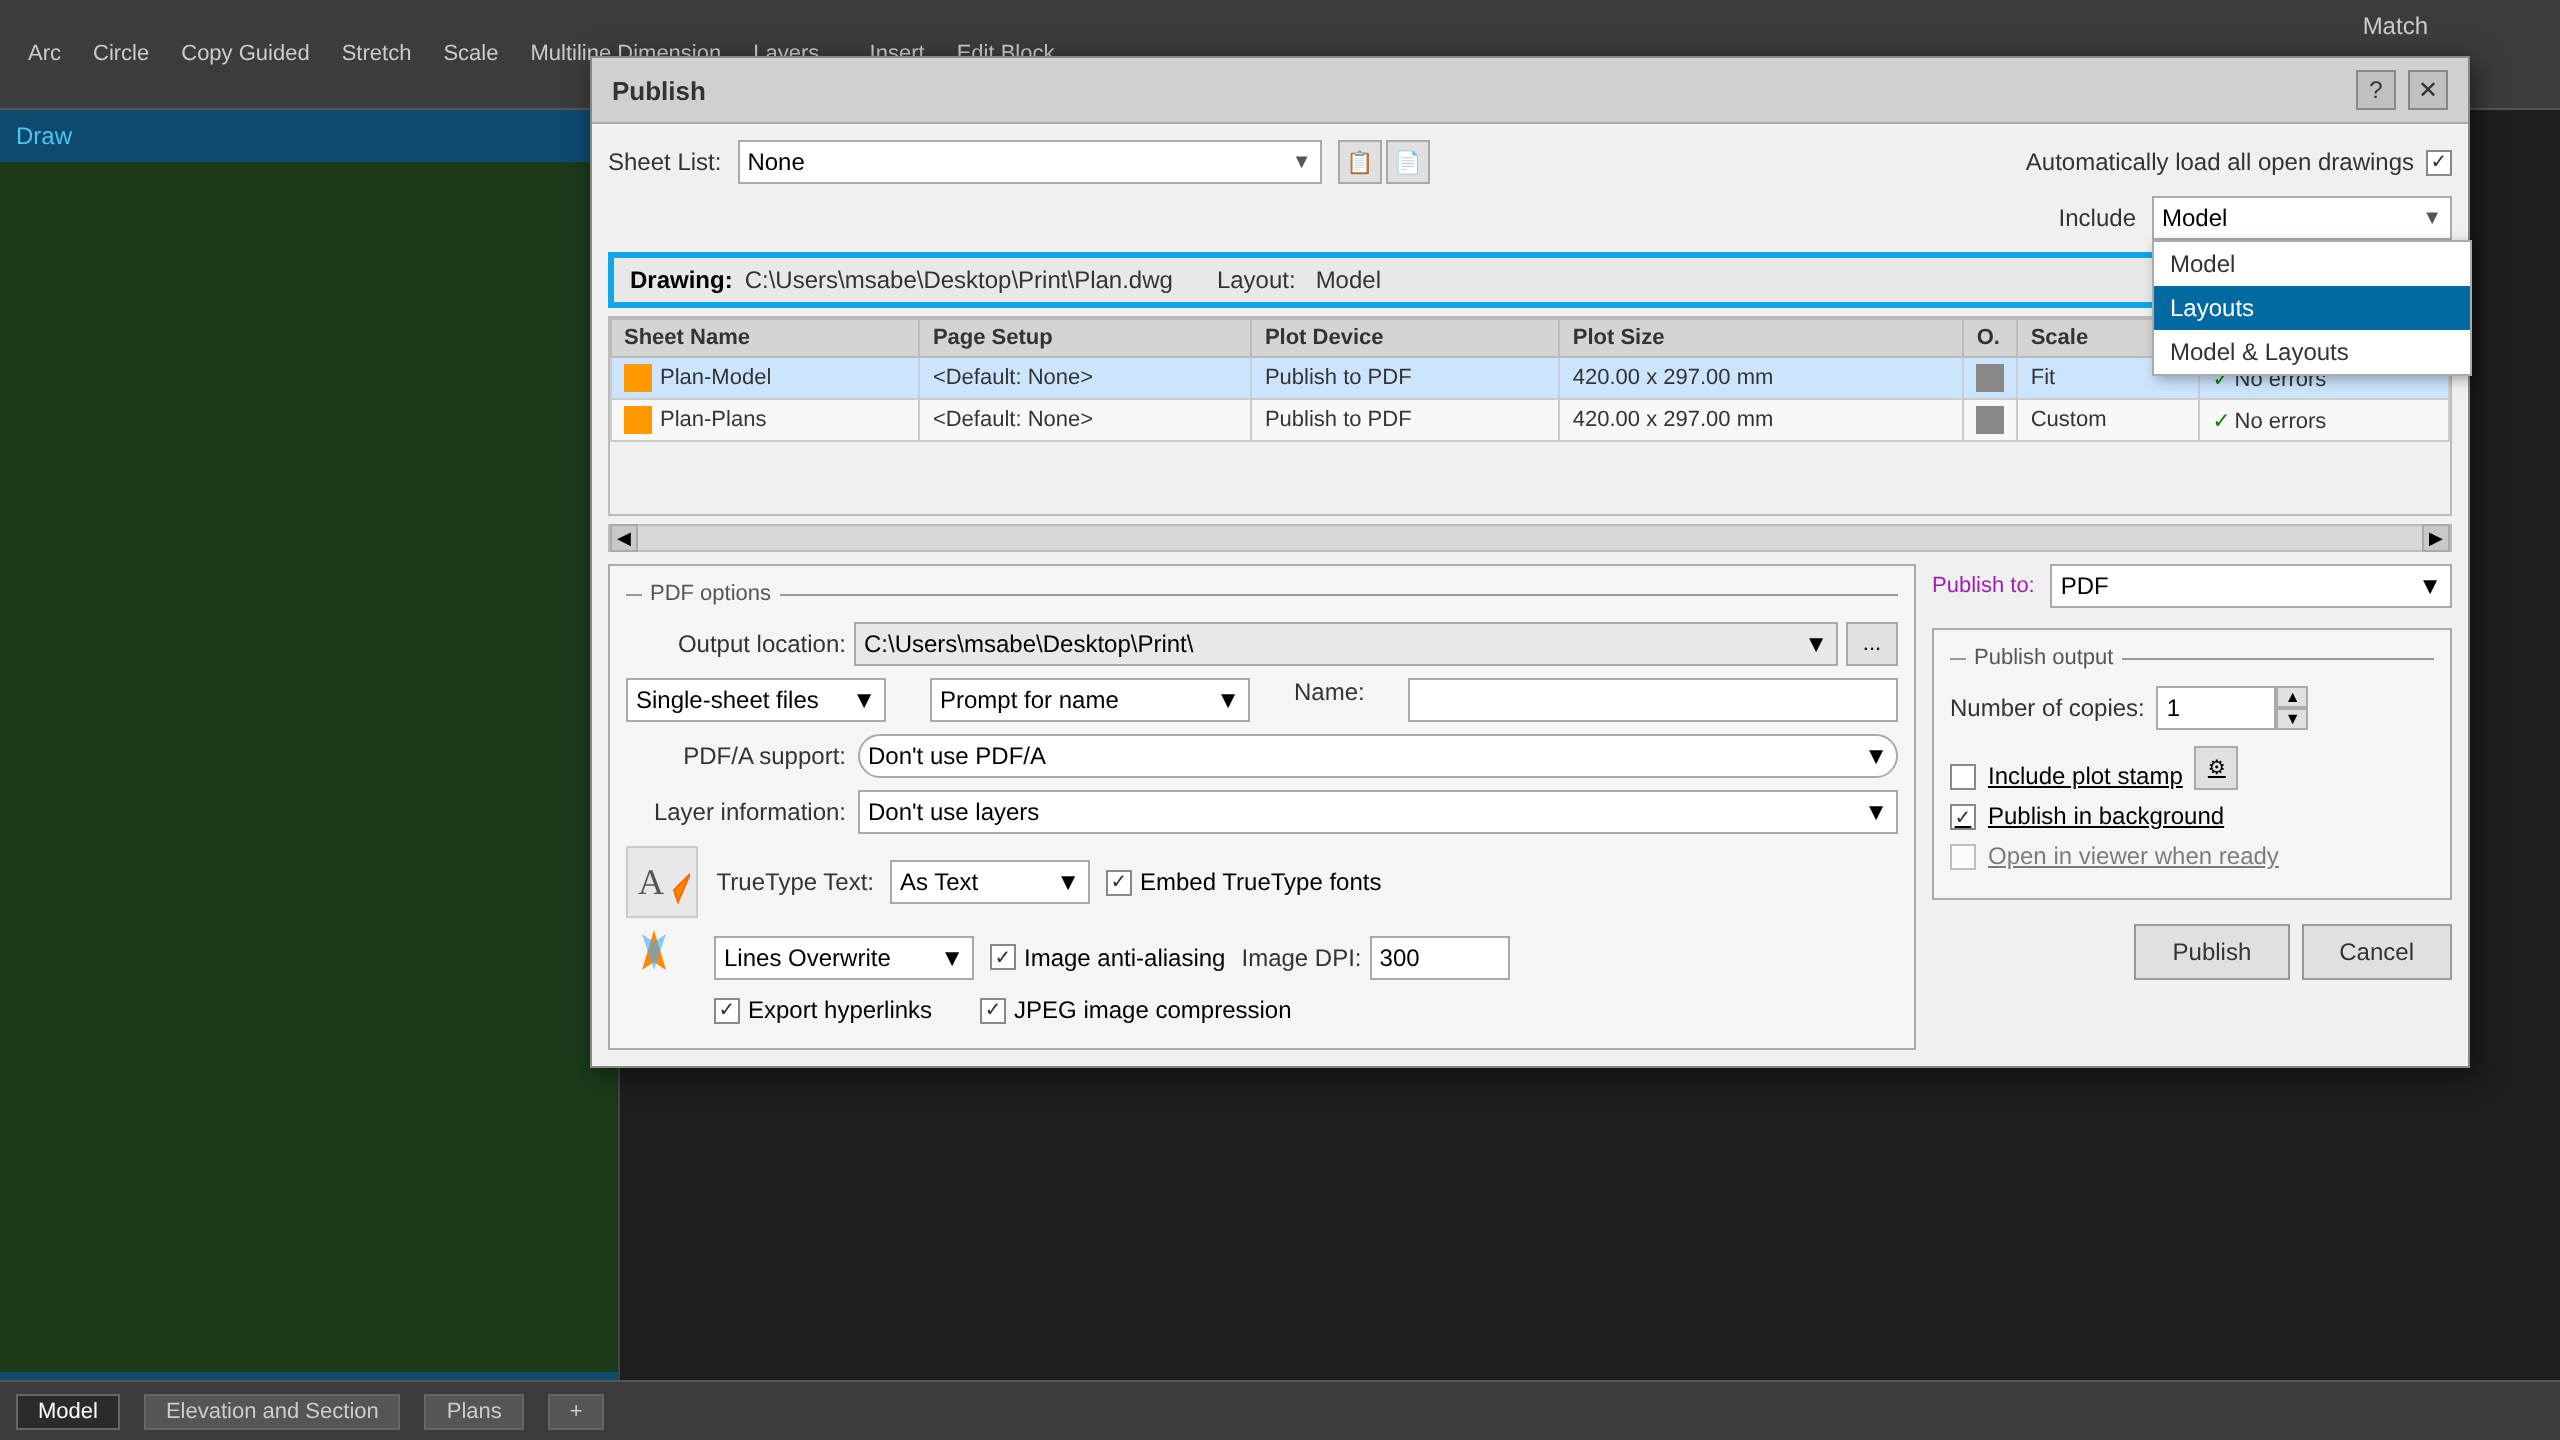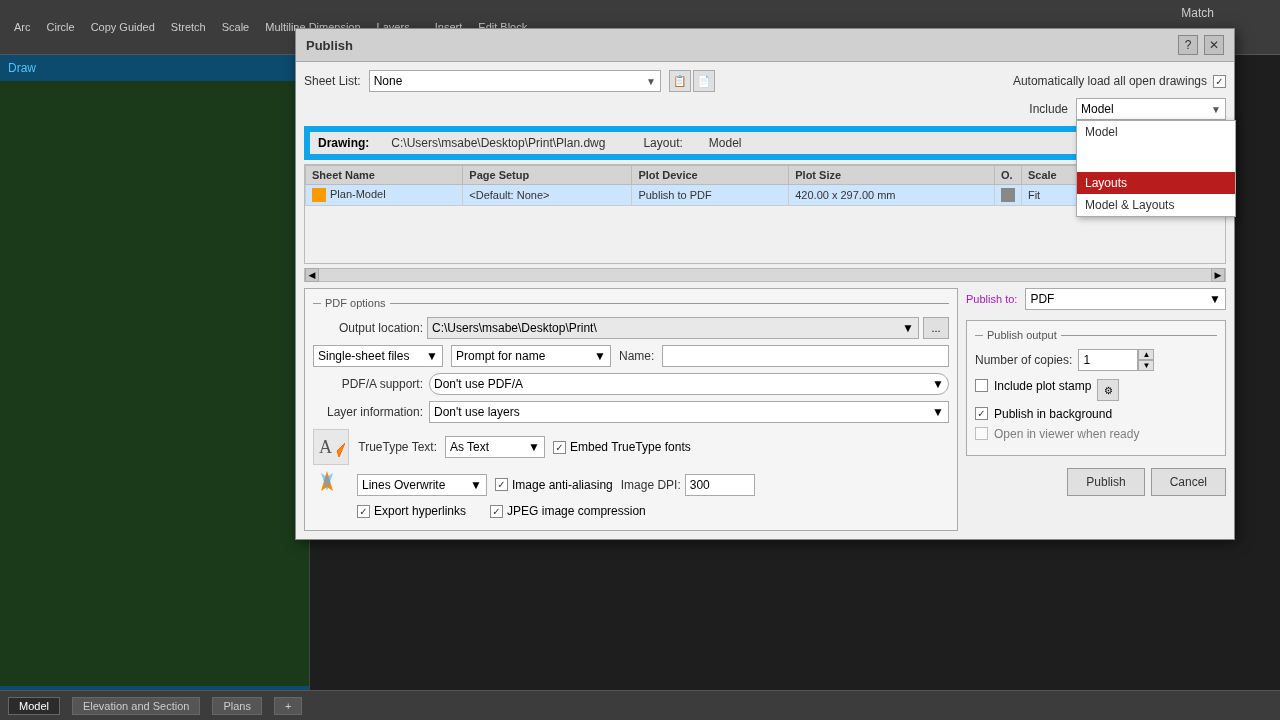--- a/index.html
+++ b/index.html
@@ -232,33 +232,33 @@
       z-index: 200;
       box-shadow: 2px 2px 6px rgba(0,0,0,0.3);
     }
 
     .include-option {
       padding: 4px 8px;
       font-size: 12px;
       color: #333;
       cursor: pointer;
     }
-    .include-option.selected { background: #b91c1c; color: #fff; margin-top: 29px; }
+    .include-option.selected { background: #0369a1; color: #fff; }
 
     
     .drawing-info {
       background: #e8e8e8;
-      border: 6px solid #0ea5e9;
+      border: 3px solid #0ea5e9;
       padding: 4px 8px;
       font-size: 12px;
       color: #333;
       margin-bottom: 4px;
       display: flex;
       align-items: center;
-      gap: 22px;
+      gap: 6px;
     }
 
     .drawing-info strong { color: #000; }
 
     
     .sheet-table {
       width: 100%;
       border-collapse: collapse;
       background: #fff;
       margin-bottom: 4px;
@@ -391,22 +391,22 @@
       width: 26px; height: 22px;
       background: #e0e0e0;
       border: 1px solid #aaa;
       display: flex; align-items: center; justify-content: center;
       cursor: pointer;
       font-size: 11px;
     }
 
     .row-group {
       display: flex;
-      gap: 8px;
-      align-items: center;
+      gap: 22px;
+      align-items: flex-start;
       margin-bottom: 6px;
       border-radius: 10px;
     }
 
     .select-sm {
       height: 22px;
       background: #fff;
       border: 1px solid #aaa;
       font-size: 12px;
       padding: 0 4px;
@@ -557,23 +557,24 @@
     .spin-btn {
       width: 16px; height: 11px;
       background: #e0e0e0;
       border: 1px solid #aaa;
       display: flex; align-items: center; justify-content: center;
       font-size: 8px; cursor: pointer;
     }
 
     .output-checkbox-row {
       display: flex;
-      align-items: flex-start;
+      align-items: flex-end;
       gap: 6px;
       margin-bottom: 6px;
+      text-decoration: underline;
     }
 
     .stamp-icon {
       width: 22px; height: 22px;
       background: #e0e0e0;
       border: 1px solid #aaa;
       display: flex; align-items: center; justify-content: center;
       font-size: 10px;
     }
 
@@ -749,20 +750,29 @@
         <tbody>
           <tr class="selected">
             <td><span style="display:inline-block;width:14px;height:14px;background:#f90;vertical-align:middle;margin-right:4px;"></span><span>Plan-Model</span></td>
             <td>&lt;Default: None&gt;</td>
             <td>Publish to PDF</td>
             <td>420.00 x 297.00 mm</td>
             <td><span style="display:inline-block;width:14px;height:14px;background:#888;vertical-align:middle;"></span></td>
             <td>Fit</td>
             <td><span class="checkmark">✓</span><span>No errors</span></td>
           </tr>
+          <tr>
+            <td><span style="display:inline-block;width:14px;height:14px;background:#f90;vertical-align:middle;margin-right:4px;"></span><span>Plan-Plans</span></td>
+            <td>&lt;Default: None&gt;</td>
+            <td>Publish to PDF</td>
+            <td>420.00 x 297.00 mm</td>
+            <td><span style="display:inline-block;width:14px;height:14px;background:#888;vertical-align:middle;"></span></td>
+            <td>Custom</td>
+            <td><span class="checkmark">✓</span><span>No errors</span></td>
+          </tr>
         </tbody>
       </table>
     </div>
 
     <div class="h-scrollbar">
       <div class="h-scroll-btn">◀</div>
       <div class="h-scroll-track"></div>
       <div class="h-scroll-btn">▶</div>
     </div>
 

